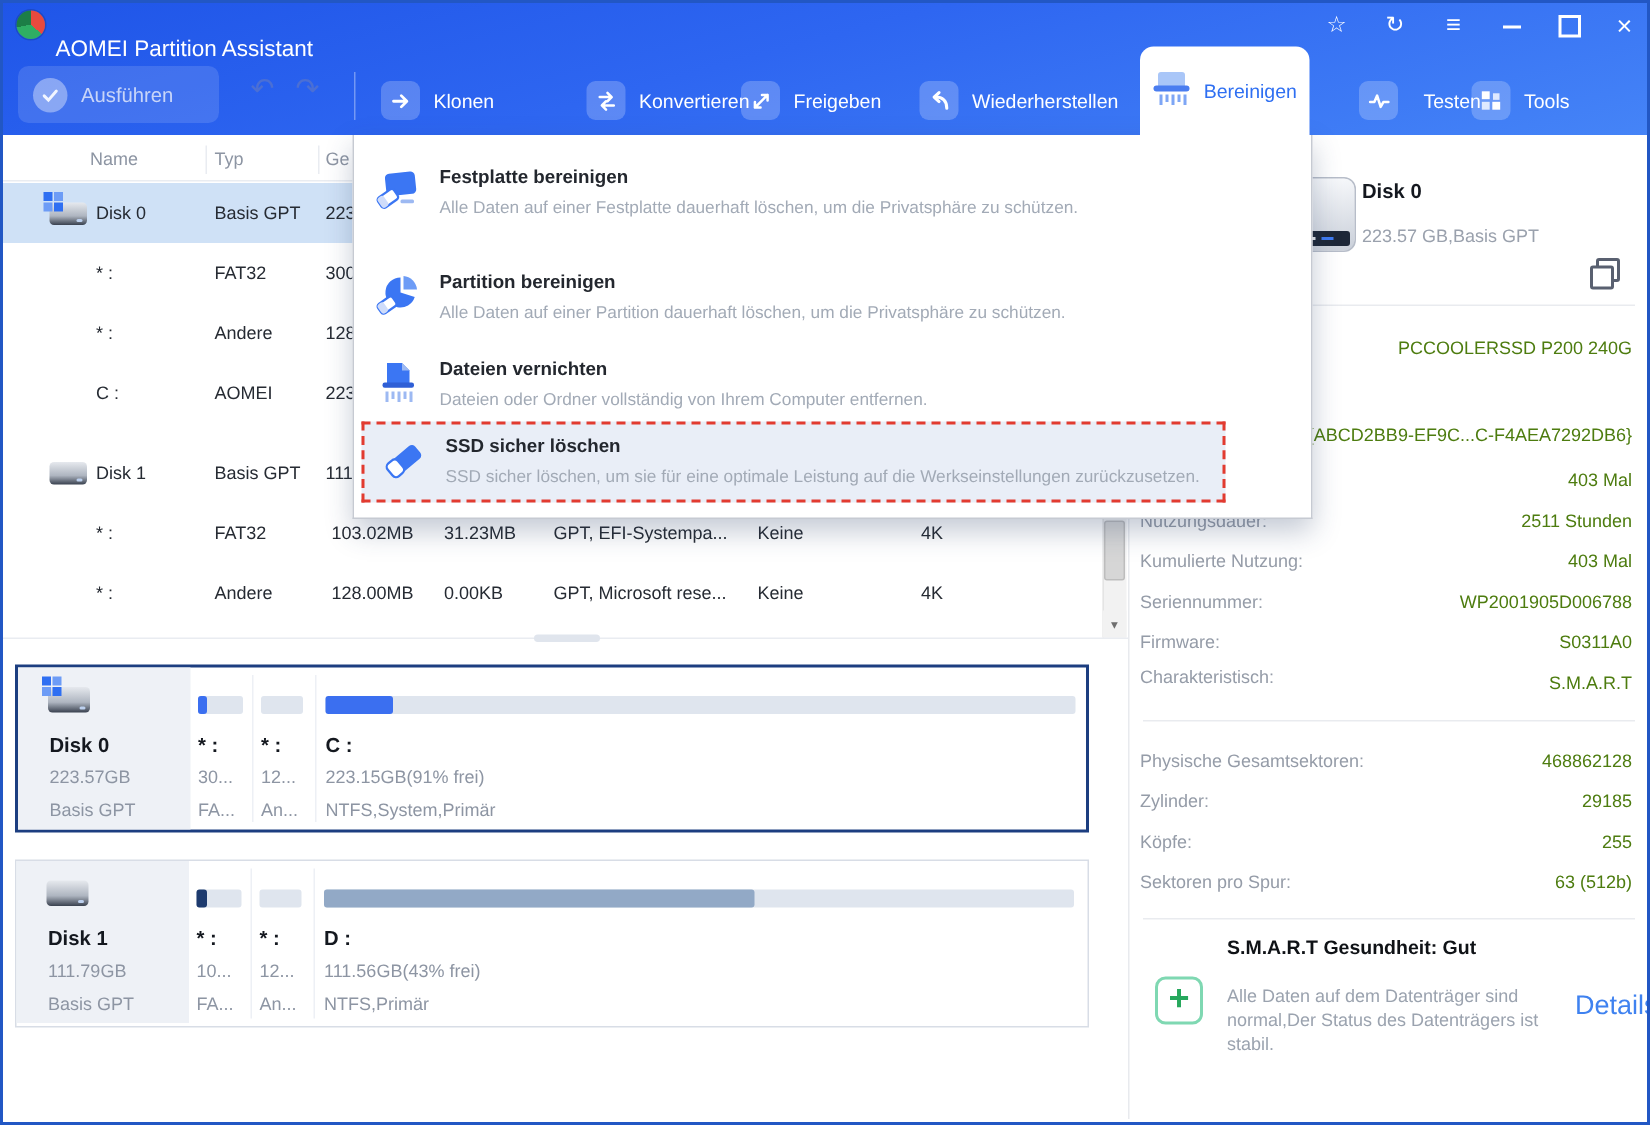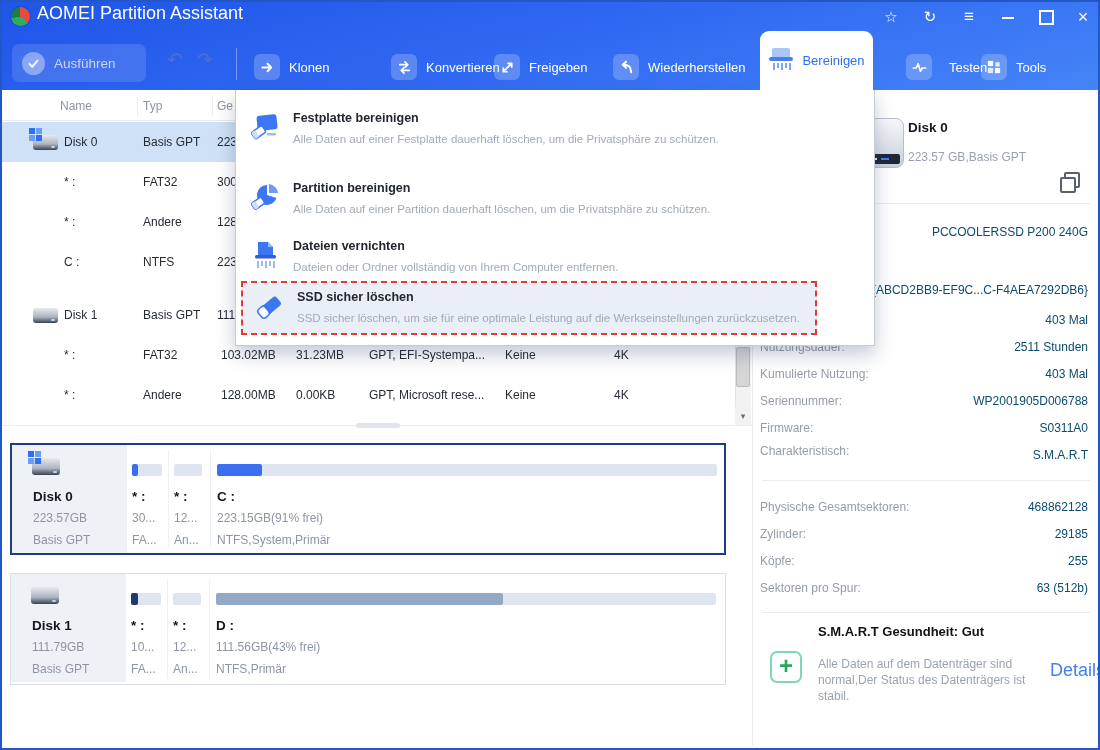--- a/index.html
+++ b/index.html
@@ -7,21 +7,21 @@
 
   
   #frame{position:absolute;inset:0;border:2px solid #2257c4;pointer-events:none;z-index:60;}
 
   
   #header{position:absolute;left:0;top:0;width:1100px;height:90px;
     background:linear-gradient(165deg,#1f55e8 0%,#2e66f1 45%,#4584f7 100%);}
   #logo{position:absolute;left:11px;top:7px;width:19px;height:19px;border-radius:50%;
     background:conic-gradient(#e84a3e 0 130deg,#2fae63 130deg 260deg,#1c7e46 260deg 360deg);
     box-shadow:0 0 0 1px rgba(0,0,0,.15);}
-  #apptitle{position:absolute;left:37px;top:3px;font-size:18px;color:#fff;}
+  #apptitle{position:absolute;left:37px;top:24px;font-size:15px;color:#fff;}
   .winbtn{position:absolute;top:6px;color:#fff;font-size:15px;width:22px;height:22px;text-align:center;line-height:22px;}
   .minbar{position:absolute;left:1002px;top:17px;width:12px;height:2px;background:#fff;}
   .maxbox{position:absolute;left:1039px;top:10px;width:11px;height:11px;border:2px solid #fff;}
 
   
   #btn-execute{position:absolute;left:12px;top:44px;width:134px;height:38px;border-radius:7px;
     background:rgba(255,255,255,.13);display:flex;align-items:center;gap:9px;padding-left:10px;box-sizing:border-box;}
   #btn-execute .chk{width:23px;height:23px;border-radius:50%;background:rgba(255,255,255,.38);display:flex;align-items:center;justify-content:center;}
   #btn-execute .lbl{color:#c8d5f8;font-size:13.5px;}
   .histbtn{position:absolute;top:50px;font-size:19px;color:#4b6fd4;line-height:20px;}
@@ -81,21 +81,21 @@
     background:linear-gradient(170deg,#fbfcfe,#c9cfd9);border:1px solid #b7bdc9;box-sizing:border-box;}
   .bigdrive .band{position:absolute;left:3px;right:3px;bottom:3px;height:10px;background:#1d2738;border-radius:2px;}
   .bigdrive .d1{position:absolute;bottom:7px;left:8px;width:8px;height:2px;background:#e8ebf0;}
   .bigdrive .d2{position:absolute;bottom:7px;left:20px;width:8px;height:2px;background:#3f7bf3;}
   #rp-diskname{position:absolute;left:908px;top:120px;font-size:13.5px;font-weight:700;color:#14181f;}
   #rp-diskinfo{position:absolute;left:908px;top:150px;font-size:12px;color:#9aa1ad;}
   #copyicon{position:absolute;left:1064px;top:172px;width:12px;height:12px;border:2px solid #596070;border-radius:2px;}
   #copyicon::before{content:"";position:absolute;left:-6px;top:3px;width:12px;height:12px;border:2px solid #596070;border-radius:2px;background:#fff;}
   .rdiv{position:absolute;left:762px;width:328px;height:1px;background:#e9ebef;}
   .rlab{position:absolute;left:760px;font-size:12px;color:#959ca8;white-space:nowrap;}
-  .rval{position:absolute;right:12px;font-size:12px;color:#0c4a6e;white-space:nowrap;text-align:right;}
+  .rval{position:absolute;right:12px;font-size:12px;color:#4d7c0f;white-space:nowrap;text-align:right;}
   #smart-title{position:absolute;left:818px;top:624px;font-size:13px;font-weight:700;color:#0f1216;}
   #plusicon{position:absolute;left:770px;top:651px;width:28px;height:28px;border:2px solid #7fd8b2;border-radius:7px;
     color:#27a85d;text-align:center;}
   #plusicon::before{content:"+";font-size:24px;font-weight:700;line-height:26px;}
   #smart-text{position:absolute;left:818px;top:656px;width:218px;font-size:12px;color:#9ba3af;line-height:16px;}
   #details-link{position:absolute;left:1050px;top:660px;font-size:18px;color:#3f82f0;cursor:pointer;}
 </style>
 </head>
 <body>
 
@@ -216,21 +216,21 @@
   <span style="left:143px;">FAT32</span>
   <span style="left:217px;">300.00MB</span>
 </div>
 <div class="trow" style="top:202px;">
   <span style="left:64px;">* :</span>
   <span style="left:143px;">Andere</span>
   <span style="left:217px;">128.00MB</span>
 </div>
 <div class="trow" style="top:242px;">
   <span style="left:64px;">C :</span>
-  <span style="left:143px;">NTFS</span>
+  <span style="left:143px;">AOMEI</span>
   <span style="left:217px;">223.15GB</span>
 </div>
 <div class="trow" style="top:295px;">
   <span class="hdd" style="left:33px;top:13px;"></span>
   <span style="left:64px;">Disk 1</span>
   <span style="left:143px;">Basis GPT</span>
   <span style="left:217px;">111.79GB</span>
 </div>
 <div class="trow" style="top:335px;">
   <span style="left:64px;">* :</span>

